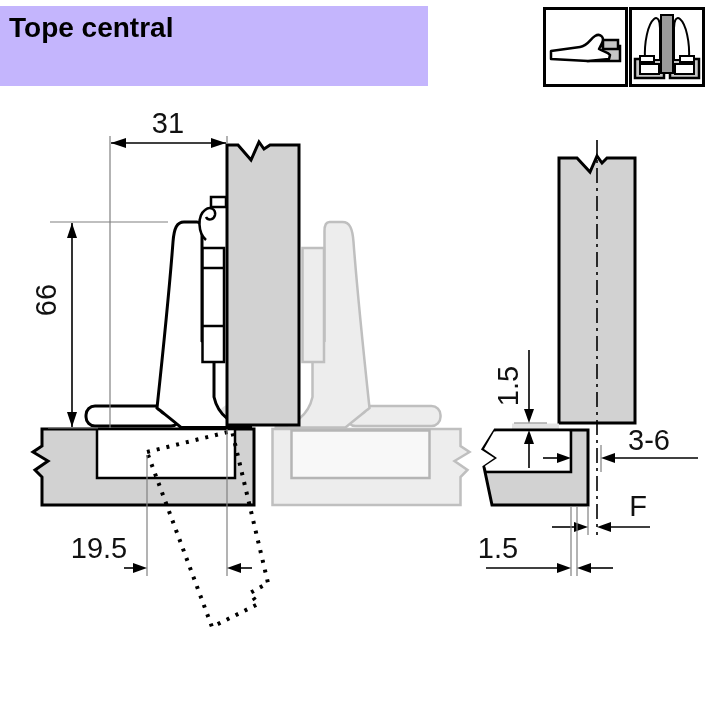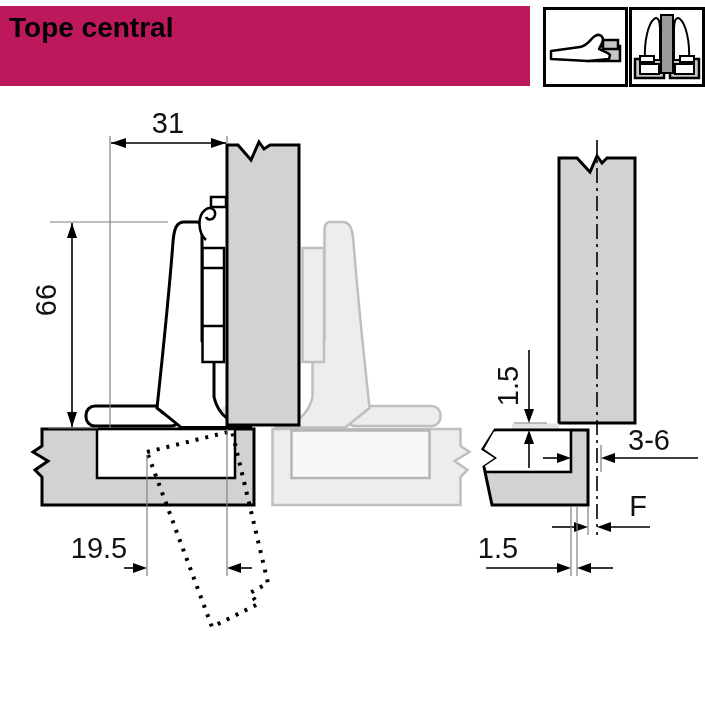--- a/index.html
+++ b/index.html
@@ -1,17 +1,17 @@
 <!DOCTYPE html>
 <html><head>
 <meta charset="utf-8">
 <style>
   html,body{margin:0;padding:0;background:#fff;}
   body{width:705px;height:710px;position:relative;font-family:"Liberation Sans",sans-serif;overflow:hidden;}
-  .header-bar{position:absolute;left:0;top:6px;width:530px;height:80px;background:#be185d;}
+  .header-bar{position:absolute;left:0;top:6px;width:428px;height:80px;background:#c4b5fd;}
   .header-bar h1{margin:0;padding:6px 0 0 9px;font-size:28px;font-weight:bold;color:#000;letter-spacing:0px;}
   .icon-box{position:absolute;top:7px;height:74px;background:#fff;border:3px solid #000;}
   .icon-box.first{left:543px;width:79px;}
   .icon-box.second{left:629px;width:70px;}
   .icon-box svg{display:block;width:100%;height:100%;}
   .drawing{position:absolute;left:0;top:90px;}
   svg text{font-family:"Liberation Sans",sans-serif;font-size:29px;fill:#111;}
   .panel{fill:#d2d2d2;stroke:#000;stroke-width:3;}
   .steel{fill:#fff;stroke:#000;stroke-width:3;}
   .steel2{fill:#fff;stroke:#000;stroke-width:2.5;}

